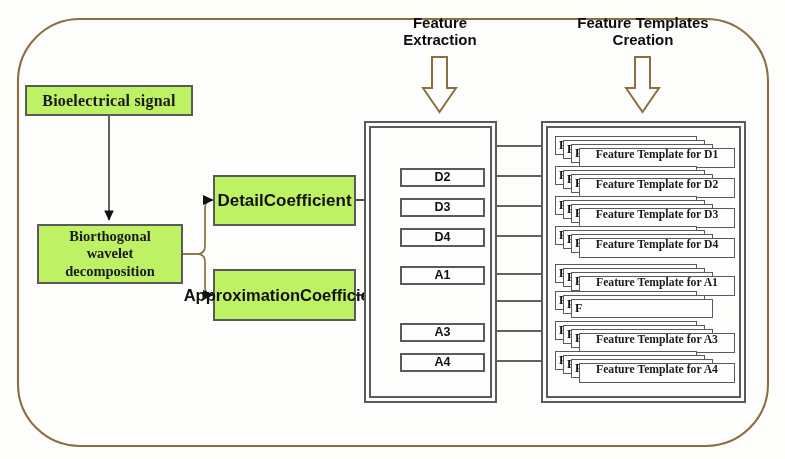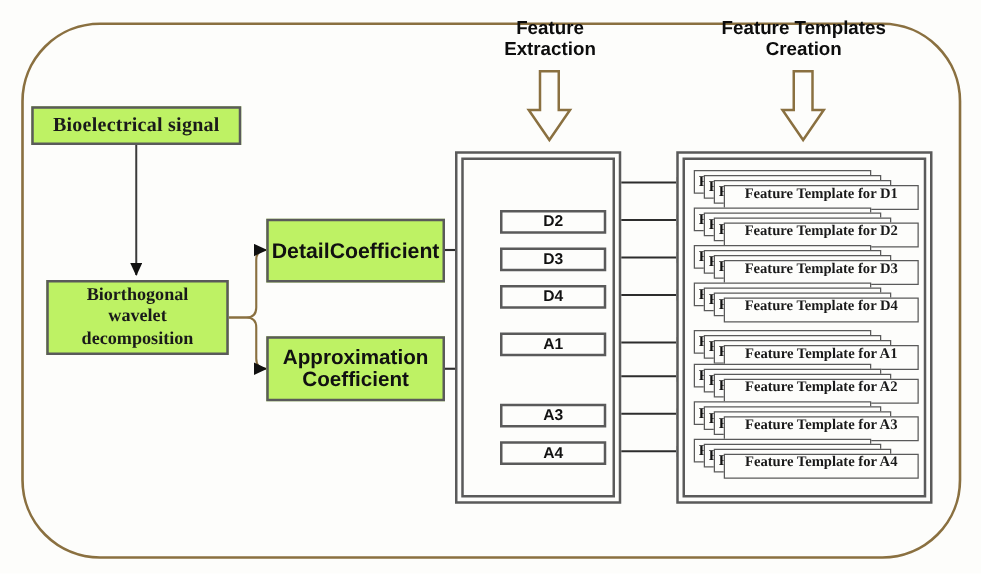--- a/index.html
+++ b/index.html
@@ -57,21 +57,21 @@
   #detail-coefficient {
     left: 213px; top: 175px; width: 143px; height: 51px;
     font-size: 17px;
     line-height: 1.12;
     flex-direction: row;
   }
   #approximation-coefficient {
     left: 213px; top: 269px; width: 143px; height: 52px;
     font-size: 16.5px;
     line-height: 1.12;
-    flex-direction: column;
+    flex-direction: row;
   }
 
   
   .panel-outer {
     position: absolute;
     box-sizing: border-box;
     border: 2px solid #5a5a5a;
     background: #fdfdfb;
   }
   .panel-inner {
@@ -333,23 +333,20 @@
     <div class="tpl-stack" style="top:168px">
       <div class="tpl-card c1">
           <span class="tpl-ghost-label">F</span>
         </div>
       <div class="tpl-card c2">
           <span class="tpl-ghost-label">F</span>
         </div>
       <div class="tpl-card c3">
           <span class="tpl-ghost-label">F</span>
         </div>
-      <div class="tpl-card c4">
-          <span class="tpl-label">Feature Template for A2</span>
-        </div>
     </div>
 
     <div class="tpl-stack" style="top:198px">
       <div class="tpl-card c1">
           <span class="tpl-ghost-label">F</span>
         </div>
       <div class="tpl-card c2">
           <span class="tpl-ghost-label">F</span>
         </div>
       <div class="tpl-card c3">

